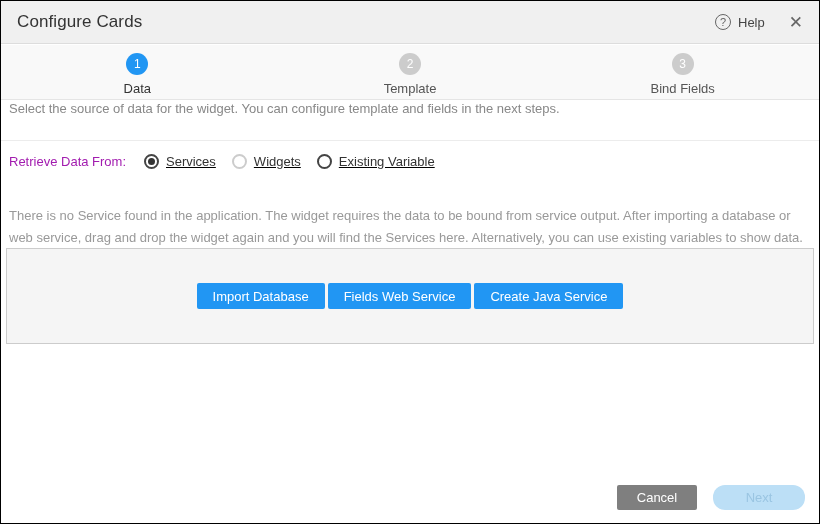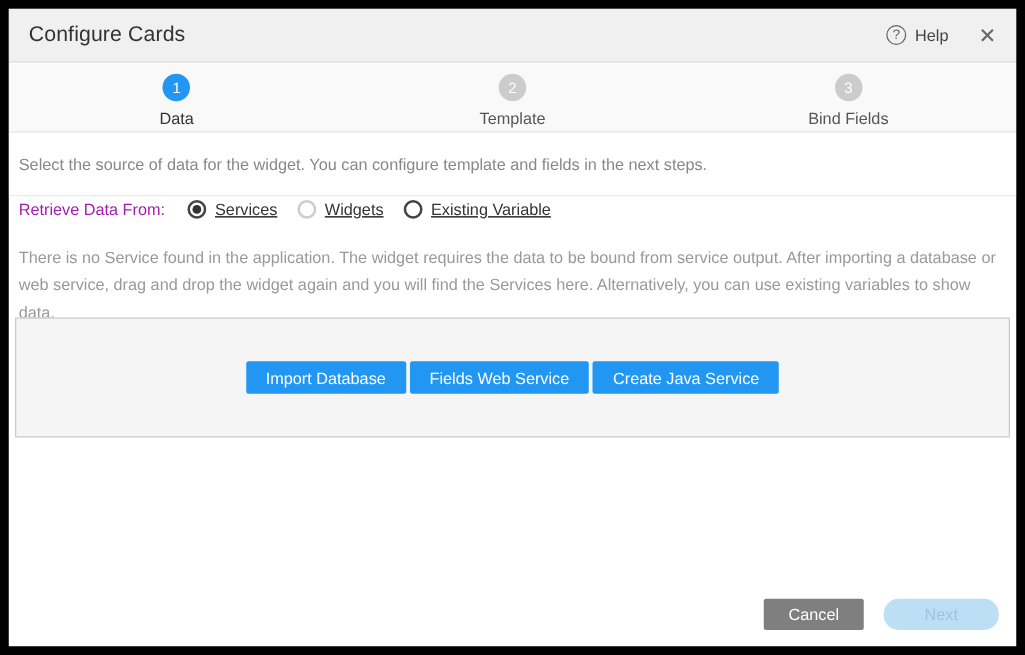--- a/index.html
+++ b/index.html
@@ -5,21 +5,21 @@
   * { margin: 0; padding: 0; box-sizing: border-box; }
   html, body { background: #ffffff; }
   body { font-family: "Liberation Sans", "DejaVu Sans", sans-serif; }
 
   .dialog {
     position: relative;
     width: 820px;
     height: 524px;
     background: #ffffff;
     overflow: hidden;
-    border: 7px solid #000000;
+    border: 1px solid #000000;
   }
 
   
   .header {
     position: absolute;
     top: 0; left: 0; right: 0;
     height: 43px;
     background: #f0f0f0;
     border-bottom: 1px solid #dddddd;
     display: flex;
@@ -105,23 +105,23 @@
     margin-top: 6px;
     font-size: 13px;
     color: #555555;
   }
   .step.active .step-label { color: #333333; }
 
   
   .desc-row {
     position: absolute;
     top: 100px; left: 0; right: 0;
-    height: 50px;
-    display: flex;
-    align-items: center;
+    height: 40px;
+    display: flex;
+    align-items: flex-start;
     padding: 0 8px;
     border-bottom: 1px solid #ececec;
     background: #ffffff;
   }
   .desc-text { font-size: 13px; color: #888888; }
 
   
   .retrieve-row {
     position: absolute;
     top: 146px; left: 0; right: 0;
@@ -152,21 +152,21 @@
     width: 7px; height: 7px;
     border-radius: 50%;
     background: #333333;
   }
   .radio-circle.disabled { border-color: #cccccc; }
   .radio-label { font-size: 13px; color: #333333; }
 
   
   .notice {
     position: absolute;
-    top: 188px; left: 0; right: 0;
+    top: 204px; left: 0; right: 0;
     padding: 0 8px;
     font-size: 13px;
     line-height: 1.7;
     color: #999999;
   }
 
   
   .services-panel {
     position: absolute;
     top: 247px; left: 5px; right: 5px;

